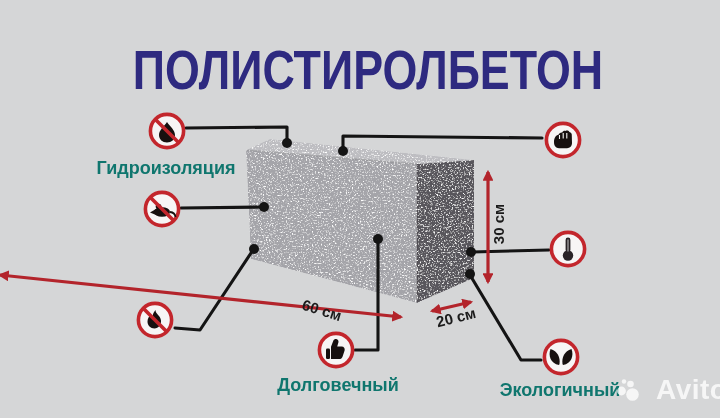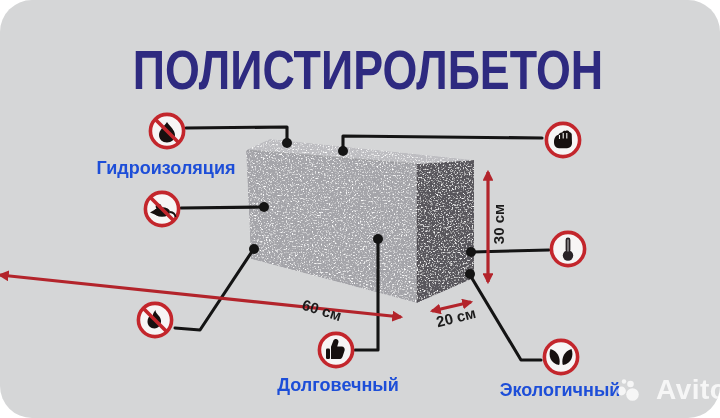--- a/index.html
+++ b/index.html
@@ -2,33 +2,32 @@
 <html><head>
 <meta charset="utf-8">
 <style>
   html,body{margin:0;padding:0;}
   #stage{
     position:relative;
     width:720px;height:418px;
     background:#d5d6d7;
     overflow:hidden;
     font-family:"Liberation Sans", sans-serif;
-    border-radius:32px;
   }
   .abs{position:absolute;}
   .center{transform:translate(-50%,-50%);}
   #title{
     left:368px;top:69px;
     font-size:56px;font-weight:bold;color:#2e2a80;
     white-space:nowrap;
     transform:translate(-50%,-50%) scaleX(0.80);
     letter-spacing:0px;
   }
   .feature-label{
-    font-size:18px;font-weight:bold;color:#1d4ed8;
+    font-size:18px;font-weight:bold;color:#0f766e;
     text-align:center;line-height:25px;white-space:nowrap;
   }
   .feature-label.wrap{white-space:normal;width:160px;}
   .dim-label{
     font-size:15px;font-weight:bold;color:#1b1b1b;white-space:nowrap;
   }
   #watermark{
     left:612px;top:374px;
     display:flex;align-items:center;gap:10px;
   }

